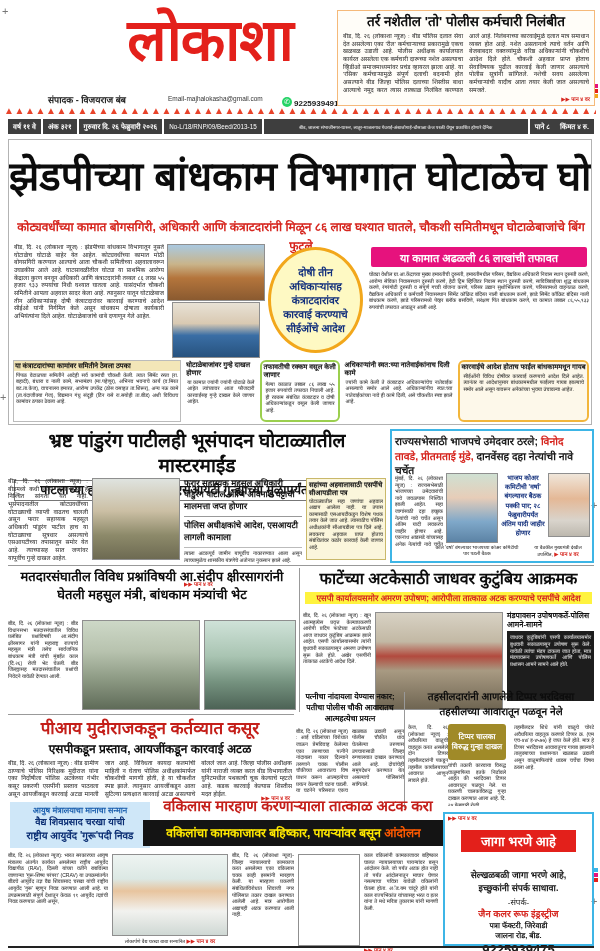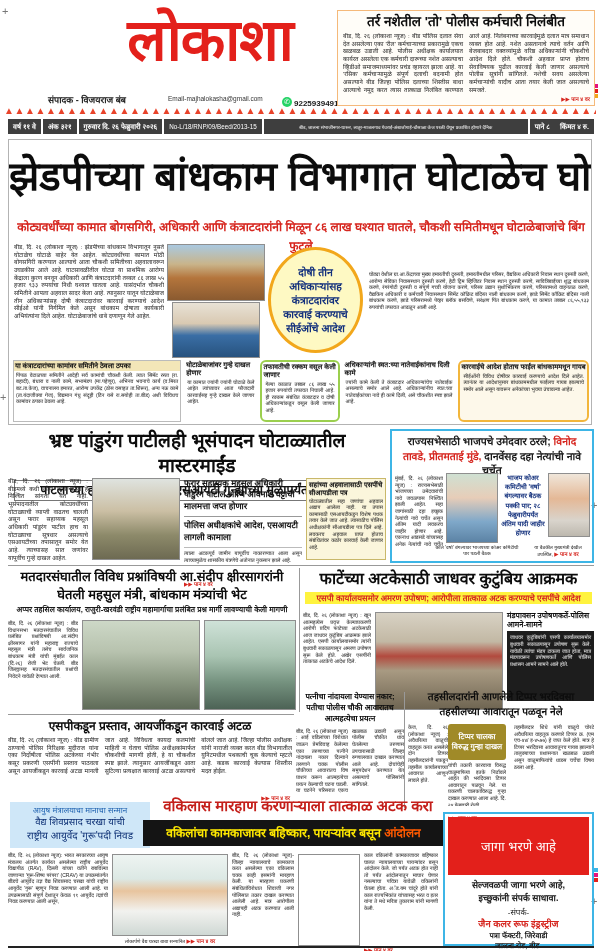--- a/index.html
+++ b/index.html
@@ -47,24 +47,24 @@
            font-weight:900;color:#15327d;font-size:10.5px;text-align:center;padding:6px;line-height:1.35;background:#fef9c3;}
   .greenbox{border:2px solid #9bcf4e;border-radius:6px;}
   .orangebox{border:2px solid #f2b63c;border-radius:6px;background:#fdf8ea;}
   .subheadframe{border:1px solid #777;font-weight:900;text-align:center;color:#111;}
   .yellownote{border:1px solid #c9b86a;background:#fbf6dc;}
   .bluebox{border:2px solid #3db5e6;}
   .yellowhl{background:#fff33e;color:#d6261f;font-weight:900;text-align:center;}
   .blackpanel{background:#1d1d1d;color:#eee;}
   .goldbox{background:#a08a28;color:#fff;font-weight:bold;text-align:center;border-radius:3px;
            display:flex;align-items:center;justify-content:center;font-size:7.5px;line-height:1.3;padding:2px;}
-  .ayushbox{background:#cfe7f8;text-align:center;font-weight:400;}
+  .ayushbox{background:#cfe7f8;text-align:center;font-weight:700;}
   .banner{background:#141414;color:#ffe900;font-weight:900;text-align:center;}
   .adbox{border:2px solid #3db5e6;text-align:center;}
-  .adhead{background:#e3201b;color:#fff;font-weight:400;font-size:13px;padding:20px 0;margin:3px;}
+  .adhead{background:#e3201b;color:#fff;font-weight:700;font-size:13px;padding:2px 0;margin:16px;}
 </style>
 </head>
 <body>
 
 <div id="page">
 
   <span class="abs crop" style="left:2px;top:6px;"></span>
   <span class="abs crop" style="left:588px;top:10px;"></span>
   <span class="abs crop" style="left:0px;top:392px;"></span>
   <span class="abs crop" style="left:591px;top:500px;"></span>
@@ -109,20 +109,21 @@
     </div>
   </div>
 
   <div class="abs leadbox" style="left:8px;top:139px;width:584px;height:286px;">
     <div class="abs hl" style="left:0;top:2px;width:100%;font-size:40px;line-height:1.7;white-space:nowrap;overflow:hidden;">झेडपीच्या बांधकाम विभागात घोटाळेच घोटाळे</div>
     <div class="abs red" style="left:4px;top:78px;width:576px;font-size:12px;font-weight:900;text-align:center;line-height:1.6;">कोट्यवर्धींच्या कामात बोगसगिरी, अधिकारी आणि कंत्राटदारांनी मिळून ८६ लाख घश्यात घातले, चौकशी समितीमधून घोटाळेबाजांचे बिंग फुटले</div>
     <div class="abs t" style="left:5px;top:104px;width:150px;height:112px;">बीड, दि. २६ (लोकाशा न्यूज) : झेडपीच्या बांधकाम विभागातून नुसते घोटाळेच घोटाळे बाहेर येत आहेत. कोट्यवधींच्या कामात मोठी बोगसगिरी करण्यात आल्याचे आता चौकशी समितीच्या अहवालावरून उघडकीस आले आहे. घाटसावळीतील घोट्या या प्राथमिक आरोग्य केंद्राला कुरण बनवून अधिकारी आणि कंत्राटदारांनी तब्बल ८६ लाख ५५ हजार ९३३ रुपयांचा निधी घश्यात घातला आहे. यासंदर्भात चौकशी समितीने आपला अहवाल सादर केला आहे. त्यानुसार यातून घोटाळेबाज तीन अधिकाऱ्यांसह दोषी कंत्राटदारांवर कारवाई करण्याचे आदेश सीईओ यांनी निर्गमित केले असून बांधकाम दोषाला कार्यकारी अभियंत्यांना दिले आहेत. घोटाळेबाजांचे धाबे दणाणून गेले आहेत.</div>
     <div class="abs photo" style="left:158px;top:104px;width:98px;height:57px;background:linear-gradient(180deg,#aac9e0 0%,#c9b48a 35%,#b4753c 60%,#8a5a30 100%);"></div>
     <div class="abs photo" style="left:163px;top:162px;width:88px;height:56px;background:linear-gradient(180deg,#e8e2d6 0%,#d9c9b2 38%,#3a6ea5 60%,#27527e 100%);"></div>
     <div class="abs callout" style="left:259px;top:107px;width:95px;height:106px;">दोषी तीन अधिकाऱ्यांसह कंत्राटदारांवर कारवाई करण्याचे सीईओंचे आदेश</div>
+    <div class="abs pinkhead" style="left:362px;top:107px;width:216px;height:20px;">या कामात अढळली ८६ लाखांची तफावत</div>
     <div class="abs t5" style="left:360px;top:131px;width:220px;height:85px;">घोट्या वेशील ग्रा.आ.केंद्राच्या मुख्य इमारतीची दुरुस्ती, इमारतीमधील परिसर, वैद्यकिय अधिकारी निवास स्थान दुरुस्ती करणे, आरोग्य सेविका निवासस्थान दुरुस्ती करणे, हेटी ट्रिम व्हिजिटर निवास स्थान दुरुस्ती करणे, सावित्रिबाईच्या शुद्ध बांधकाम करणे, रंगरंगोटी दुरुस्ती व संपूर्ण गच्ची योजना करणे, परिसर उद्यान सुशोभिकरण करणे, परिसरामध्ये वाहनतळ करणे, वैद्यकिय अधिकारी व कर्मचारी निवासस्थान सिमेंट कॉक्रिट बंदिस्त नाली बांधकाम करणे, झाडे सिमेंट कॉक्रिट बंदिस्त नाली बांधकाम करणे, झाडे परिसरामध्ये पेव्हर ब्लॉक बसविणे, सरंक्षण पिंत बांधकाम करणे, या कामात तब्बल ८६,५५,९३३ रुपयांची तफावत आढळून आली आहे.</div>
 
     <div class="abs" style="left:4px;top:220px;width:576px;height:62px;display:flex;gap:4px;">
       <div class="box" style="width:168px;">
         <div class="boxtitle" style="background:#f3e6b8;padding:1px;">या कंत्राटदारांच्या कामांवर समितीने ठेवला ठपका</div>
         <div class="t5" style="padding:1px 2px;height:46px;">पिंपळ वेटाळच्या समितीने आदेही सर्व कामांची चौकशी केली. त्यात सिमेंट रस्ता (रा. बहादी), बंधारा व नाली कामे, सभामंडप (मा.पहेणूर), अभिनव भवनाचे कार्य (व.मिरत बट.ता.केज), वाचनालय इमारत, आरोग्य उपकेंद्र (ठोस वसाहत ता.शिरूर), अन्य नऊ कामे (ता.यंदाजीक्या गेज), विद्यमान गंधु संदूही (टिन यसे रा.सयोही ता.बीड) अशी विविधच कामांवर ठपका ठेवला आहे.</div>
       </div>
       <div class="box" style="width:72px;border:none;">
         <div class="boxtitle" style="padding:1px;">घोटाळेबाजांवर गुन्हे दाखल होणार</div>
         <div class="t5" style="padding:1px 2px;height:42px;">या कामात ज्यांनी ज्यांनी घोटाळे केले आहेत त्यांच्यावर आता फौजदारी कारवाईसह गुन्हे दाखल केले जाणार आहेत.</div>
@@ -153,38 +154,37 @@
       <div class="t5" style="margin-top:4px;border-top:1px solid #bbb;padding-top:2px;height:22px;">त्याला अटकपूर्व जामीन यापूर्वीच नाकारण्यात आला असून त्याच्यामुळेच शासकीय यंत्रणेचे अतोनात नुकसान झाले आहे.</div>
       <span class="more">▶▶ पान ४ वर</span>
     </div>
     <div class="abs yellownote" style="left:298px;top:49px;width:80px;height:82px;padding:2px;">
       <div class="boxtitle">सहांच्या अहवालासाठी एसपींचे सीआयडीला पत्र</div>
       <div class="t5" style="height:58px;margin-top:1px;">घोटाळ्यातील सहा जणांचा अहवाल अद्याप आलेला नाही. या तपास कामासाठी एसआयटीकडून विशेष पथक तयार केले जात आहे. त्यासाठीच पोलिस अधीक्षकांनी सीआयडीला पत्र दिले आहे. लवकरच अहवाल प्राप्त होताच संबंधितांवर कठोर कारवाई केली जाणार आहे.</div>
     </div>
   </div>
 
   <div class="abs bluebox" style="left:390px;top:429px;width:204px;height:134px;padding:3px;">
-    <div style="font-size:10.5px;font-weight:900;text-align:center;line-height:1.4;">
+    <div style="font-size:10.5px;font-weight:900;line-height:1.4;">
       <span>राज्यसभेसाठी भाजपचे उमेदवार ठरले; </span><span class="red">विनोद तावडे, प्रीतमताई मुंडे,</span><span> दानवेंसह दहा नेत्यांची नावे चर्चेत</span>
     </div>
     <div class="abs t5" style="left:3px;top:44px;width:48px;height:72px;">मुंबई, दि. २६ (लोकाशा न्यूज) : राज्यसभेसाठी भाजपच्या उमेदवारांची नावे जवळपास निश्चित झाली आहेत. सहा जागांसाठी दहा इच्छुक नेत्यांची नावे चर्चेत असून अंतिम यादी लवकरच जाहीर होणार आहे. एकनाथ आडसडे यांच्यासह अनेक नेत्यांची नावे चर्चेत आहेत.</div>
     <div class="abs photo" style="left:54px;top:42px;width:52px;height:70px;background:linear-gradient(180deg,#cfe0d2 0%,#e7cdb8 35%,#7fa8c9 70%,#5c83a5 100%);"></div>
     <div class="abs" style="left:109px;top:42px;width:44px;font-size:6.6px;font-weight:bold;text-align:center;line-height:1.4;color:#15327d;">भाजप कोअर कमिटीची 'वर्षा' बंगल्यावर बैठक पक्की पार; २८ फेब्रुवारीपर्यंत अंतिम यादी जाहीर होणार</div>
     <div class="abs photo" style="left:156px;top:42px;width:42px;height:64px;background:linear-gradient(180deg,#f0e6da 0%,#e4b896 40%,#d9d4cc 75%,#bdb8ae 100%);"></div>
     <div class="abs cap" style="left:40px;top:114px;width:90px;">काल 'वर्षा' बंगल्यावर भाजपच्या कोअर कमिटीची पार पडली बैठक</div>
     <div class="abs cap" style="left:134px;top:114px;width:64px;">
       <span>या बैठकीत मुख्यमंत्री देखील उपस्थित,</span> <span class="more">▶ पान ४ वर</span>
     </div>
   </div>
 
   <div class="abs rule" style="left:8px;top:565px;width:586px;height:1px;"></div>
 
   <div class="abs" style="left:8px;top:568px;width:288px;height:144px;">
     <div class="hl" style="font-size:13px;line-height:1.35;">मतदारसंघातील विविध प्रश्नांविषयी आ.संदीप क्षीरसागरांनी घेतली महसुल मंत्री, बांधकाम मंत्र्यांची भेट</div>
-    <div style="font-size:7.6px;font-weight:bold;text-align:center;margin-top:1px;">अप्पर तहसिल कार्यालय, राजुरी-खरवंडी राष्ट्रीय महामार्गाचा प्रलंबित प्रश्न मार्गी लावण्याची केली मागणी</div>
     <div class="abs t5" style="left:0;top:52px;width:70px;height:90px;">बीड, दि. २६ (लोकाशा न्यूज) : बीड विधानसभा मतदारसंघातील विविध प्रलंबित प्रश्नांविषयी आ.संदीप क्षीरसागर यांनी महाराष्ट्र राज्याचे महसूल मंत्री तसेच सार्वजनिक बांधकाम मंत्री यांची मुंबईत काल (दि.२६) रोजी भेट घेतली. बीड जिल्ह्यासह मतदारसंघातील प्रश्नांची निवेदने यावेळी देण्यात आली.</div>
     <div class="abs photo" style="left:74px;top:52px;width:118px;height:90px;background:linear-gradient(180deg,#cdd8c7 0%,#b7c2ae 35%,#8e9b85 65%,#5f6b58 100%);"></div>
     <div class="abs photo" style="left:196px;top:52px;width:92px;height:90px;background:linear-gradient(180deg,#cfe2d8 0%,#a9c4b2 40%,#74917e 70%,#4d6356 100%);"></div>
   </div>
 
   <div class="abs rule" style="left:299px;top:568px;width:1px;height:144px;"></div>
 
   <div class="abs" style="left:303px;top:568px;width:291px;height:144px;">
     <div class="hl" style="font-size:16px;line-height:1.35;">फाटेंच्या अटकेसाठी जाधवर कुटुंबिय आक्रमक</div>
     <div class="yellowhl" style="margin:2px 2px 0;font-size:8.4px;line-height:1.5;">एसपी कार्यालयसमोर अमरण उपोषण; आरोपीला तात्काळ अटक करण्याचे एसपींचे आदेश</div>
@@ -192,20 +192,21 @@
     <div class="abs photo" style="left:72px;top:44px;width:128px;height:98px;background:linear-gradient(180deg,#d8d2c4 0%,#c2b8a4 30%,#b24a3e 45%,#a89a82 60%,#6f6552 100%);"></div>
     <div class="abs" style="left:204px;top:44px;width:87px;">
       <div class="boxtitle" style="font-size:7.6px;">मंडपावसन उपोषणकर्ते-पोलिस आमने-सामने</div>
       <div class="blackpanel t5" style="margin-top:2px;padding:3px;height:64px;color:#eee;">जाधवर कुटुंबियांनी एसपी कार्यालयासमोर बुधवारी सकाळपासून उपोषण सुरू केले. यावेळी त्यांचा मंडप टाकला जात होता, मात्र मंडपावरून उपोषणकर्ते आणि पोलिस प्रशासन आमने सामने आले होते.</div>
     </div>
   </div>
 
   <div class="abs rule" style="left:8px;top:714px;width:286px;height:1px;"></div>
 
   <div class="abs" style="left:8px;top:716px;width:284px;height:86px;">
+    <div class="hl red" style="font-size:17px;color:#c41f1a;">पीआय मुदीराजकडून कर्तव्यात कसूर</div>
     <div class="hl" style="font-size:12px;margin-top:1px;">एसपीकडून प्रस्ताव, आयजींकडून कारवाई अटळ</div>
     <div class="t" style="margin-top:3px;height:44px;column-count:3;column-gap:6px;">बीड, दि. २६ (लोकाशा न्यूज) : बीड ग्रामीण ठाण्याचे पोलिस निरिक्षक मुदीराज यांना एका निर्दोषीला पोलिस अटकेच्या गंभीर कसूर प्रकरणी एसपींनी प्रस्ताव पाठवला असून आयजींकडून कारवाई अटळ मानली जात आहे. विविधता कायदा कलमांची माहिती न घेताच पोलिस अधीक्षकांमार्फत चौकशीची मागणी होती, हे या चौकशीत स्पष्ट झाले. त्यानुसार आयजींकडून आता सुटिल्या प्रत्यक्षात कारवाई अटळ असल्याचे बोलले जात आहे. जिल्हा पोलीस अधीक्षक यांनी नाराजी व्यक्त करत बीड विभागातील युनिटमधील पथकाची चूक केल्याचे म्हटले आहे. कडक कारवाई केल्यास शिस्तीस मदत होईल.</div>
     <span class="abs more" style="right:2px;bottom:0;">▶▶ पान ४ वर</span>
   </div>
 
   <div class="abs" style="left:296px;top:692px;width:108px;height:152px;">
     <div class="hl" style="font-size:7.8px;line-height:1.4;">पत्नीचा नांदायला येण्यास नकार; पतीचा पोलीस चौकी आवारातच आत्महत्येचा प्रयत्न</div>
     <div class="t5" style="margin-top:3px;height:116px;column-count:2;column-gap:4px;">बीड, दि. २६ (लोकाशा न्यूज) : आई वडिलांच्या विरोधात जाऊन प्रेमविवाह केलेल्या एका तरुणाच्या पत्नीने नांदायला नकार दिल्याने तरुणाने चक्क पोलीस चौकीच्या आवारातच विष प्राशन करून आत्महत्येचा प्रयत्न केल्याची घटना घडली. या घटनेने परिसरात एकच खळबळ उडाली असून पोलीस चौकीत धाव घेतलेल्या तरुणास उपचारासाठी जिल्हा रुग्णालयात दाखल करण्यात आले आहे. दोघांचेही समुपदेशन करण्यात येत असल्याचे पोलिसांनी सांगितले.</div>
   </div>
 
@@ -239,21 +240,21 @@
   <div class="abs hl" style="left:152px;top:795px;width:292px;font-size:15px;color:#c41f1a;">वकिलास मारहाण करणाऱ्याला तात्काळ अटक करा</div>
   <div class="abs t5" style="left:232px;top:852px;width:62px;height:94px;">बीड, दि. २६ (लोकाशा न्यूज)- जिल्हा न्यायालयाचे कामकाज करत असलेल्या एका वकिलास चक्क काही इसमांनी मारहाण केली. या मारहाण प्रकरणी संबंधितांविरोधात शिवाजी नगर पोलिसात तक्रार दाखल करण्यात आलेली आहे. मात्र आरोपीला अद्यापही अटक करण्यात आली नाही.</div>
   <div class="abs photo" style="left:298px;top:854px;width:62px;height:92px;background:linear-gradient(180deg,#d8ddе2 0%,#c6ccd2 25%,#3c414a 55%,#24282e 100%);"></div>
   <div class="abs" style="left:364px;top:852px;width:74px;height:96px;">
     <div class="t5" style="height:86px;">काल वकिलांनी कामकाजावर बहिष्कार घालत न्यायालयाच्या पायऱ्यांवर बसून आंदोलन केले. जो पर्यंत अटक होत नाही तो पर्यंत आंदोलनातून माघार घेणार नसल्याचा पवित्रा यावेळी वकिलांनी घेतला होता. अॅड.यम चांदूरे होते यांनी काल राज्यभिकांत यांच्यासह भरत व इतर यांना ते मधे मरित्रा तुकाराम यांनी मागणी केली.</div>
     <span class="more">▶▶ पान ४ वर</span>
   </div>
 
   <div class="abs adbox" style="left:443px;top:812px;width:151px;height:134px;">
     <div class="adhead">जागा भरणे आहे</div>
-    <div style="font-size:9px;font-weight:bold;">सेल्जवळपी जागा भरणे आहे,</div>
+    <div style="font-size:9px;font-weight:bold;">सेल्खळबळी जागा भरणे आहे,</div>
     <div style="font-size:9px;font-weight:bold;">इच्छुकांनी संपर्क साधावा.</div>
     <div style="font-size:8px;margin-top:2px;">-संपर्क-</div>
     <div class="red" style="font-size:9.5px;font-weight:900;">जैन कलर रूफ इंड्रस्ट्रीज</div>
     <div style="font-size:7.5px;font-weight:bold;">पत्रा फॅक्टरी, जिरेवाडी</div>
     <div style="font-size:7.5px;font-weight:bold;">जालना रोड, बीड.</div>
     <div style="font-size:13px;font-weight:900;margin-top:2px;">9225939475</div>
   </div>
 
   <div class="abs" style="left:8px;top:946px;width:586px;height:2px;background:#222;"></div>
 </div>

